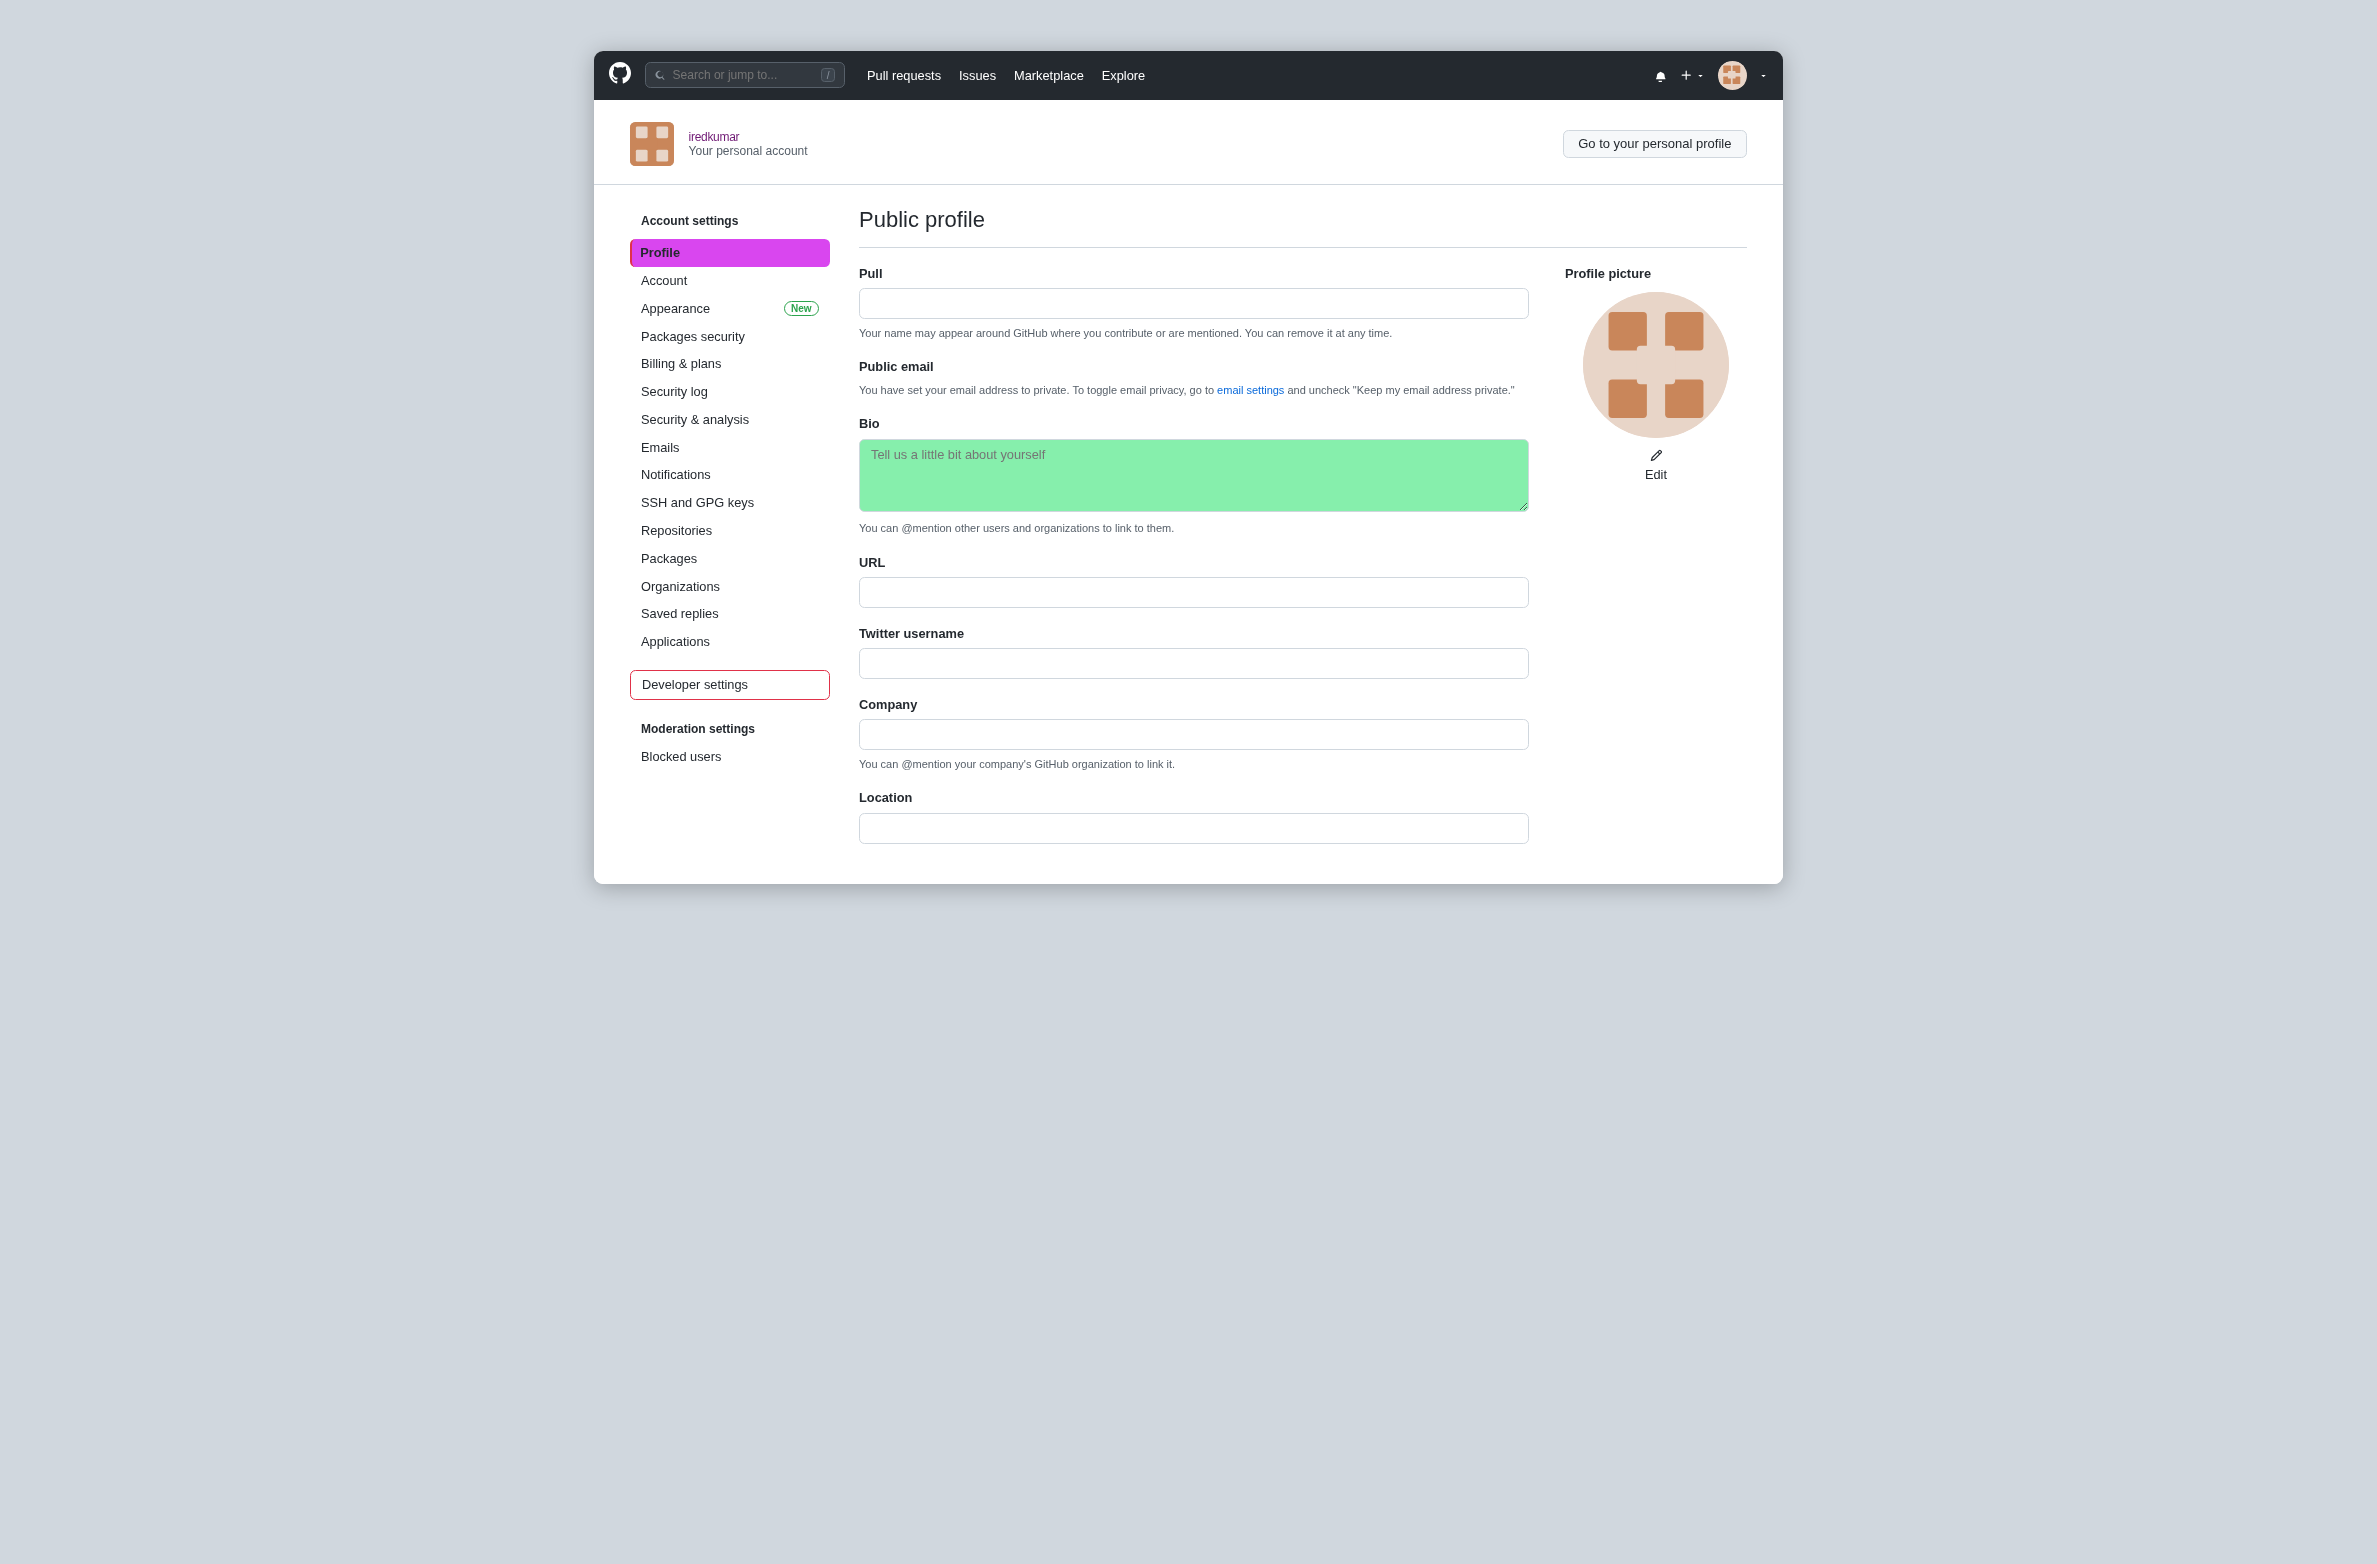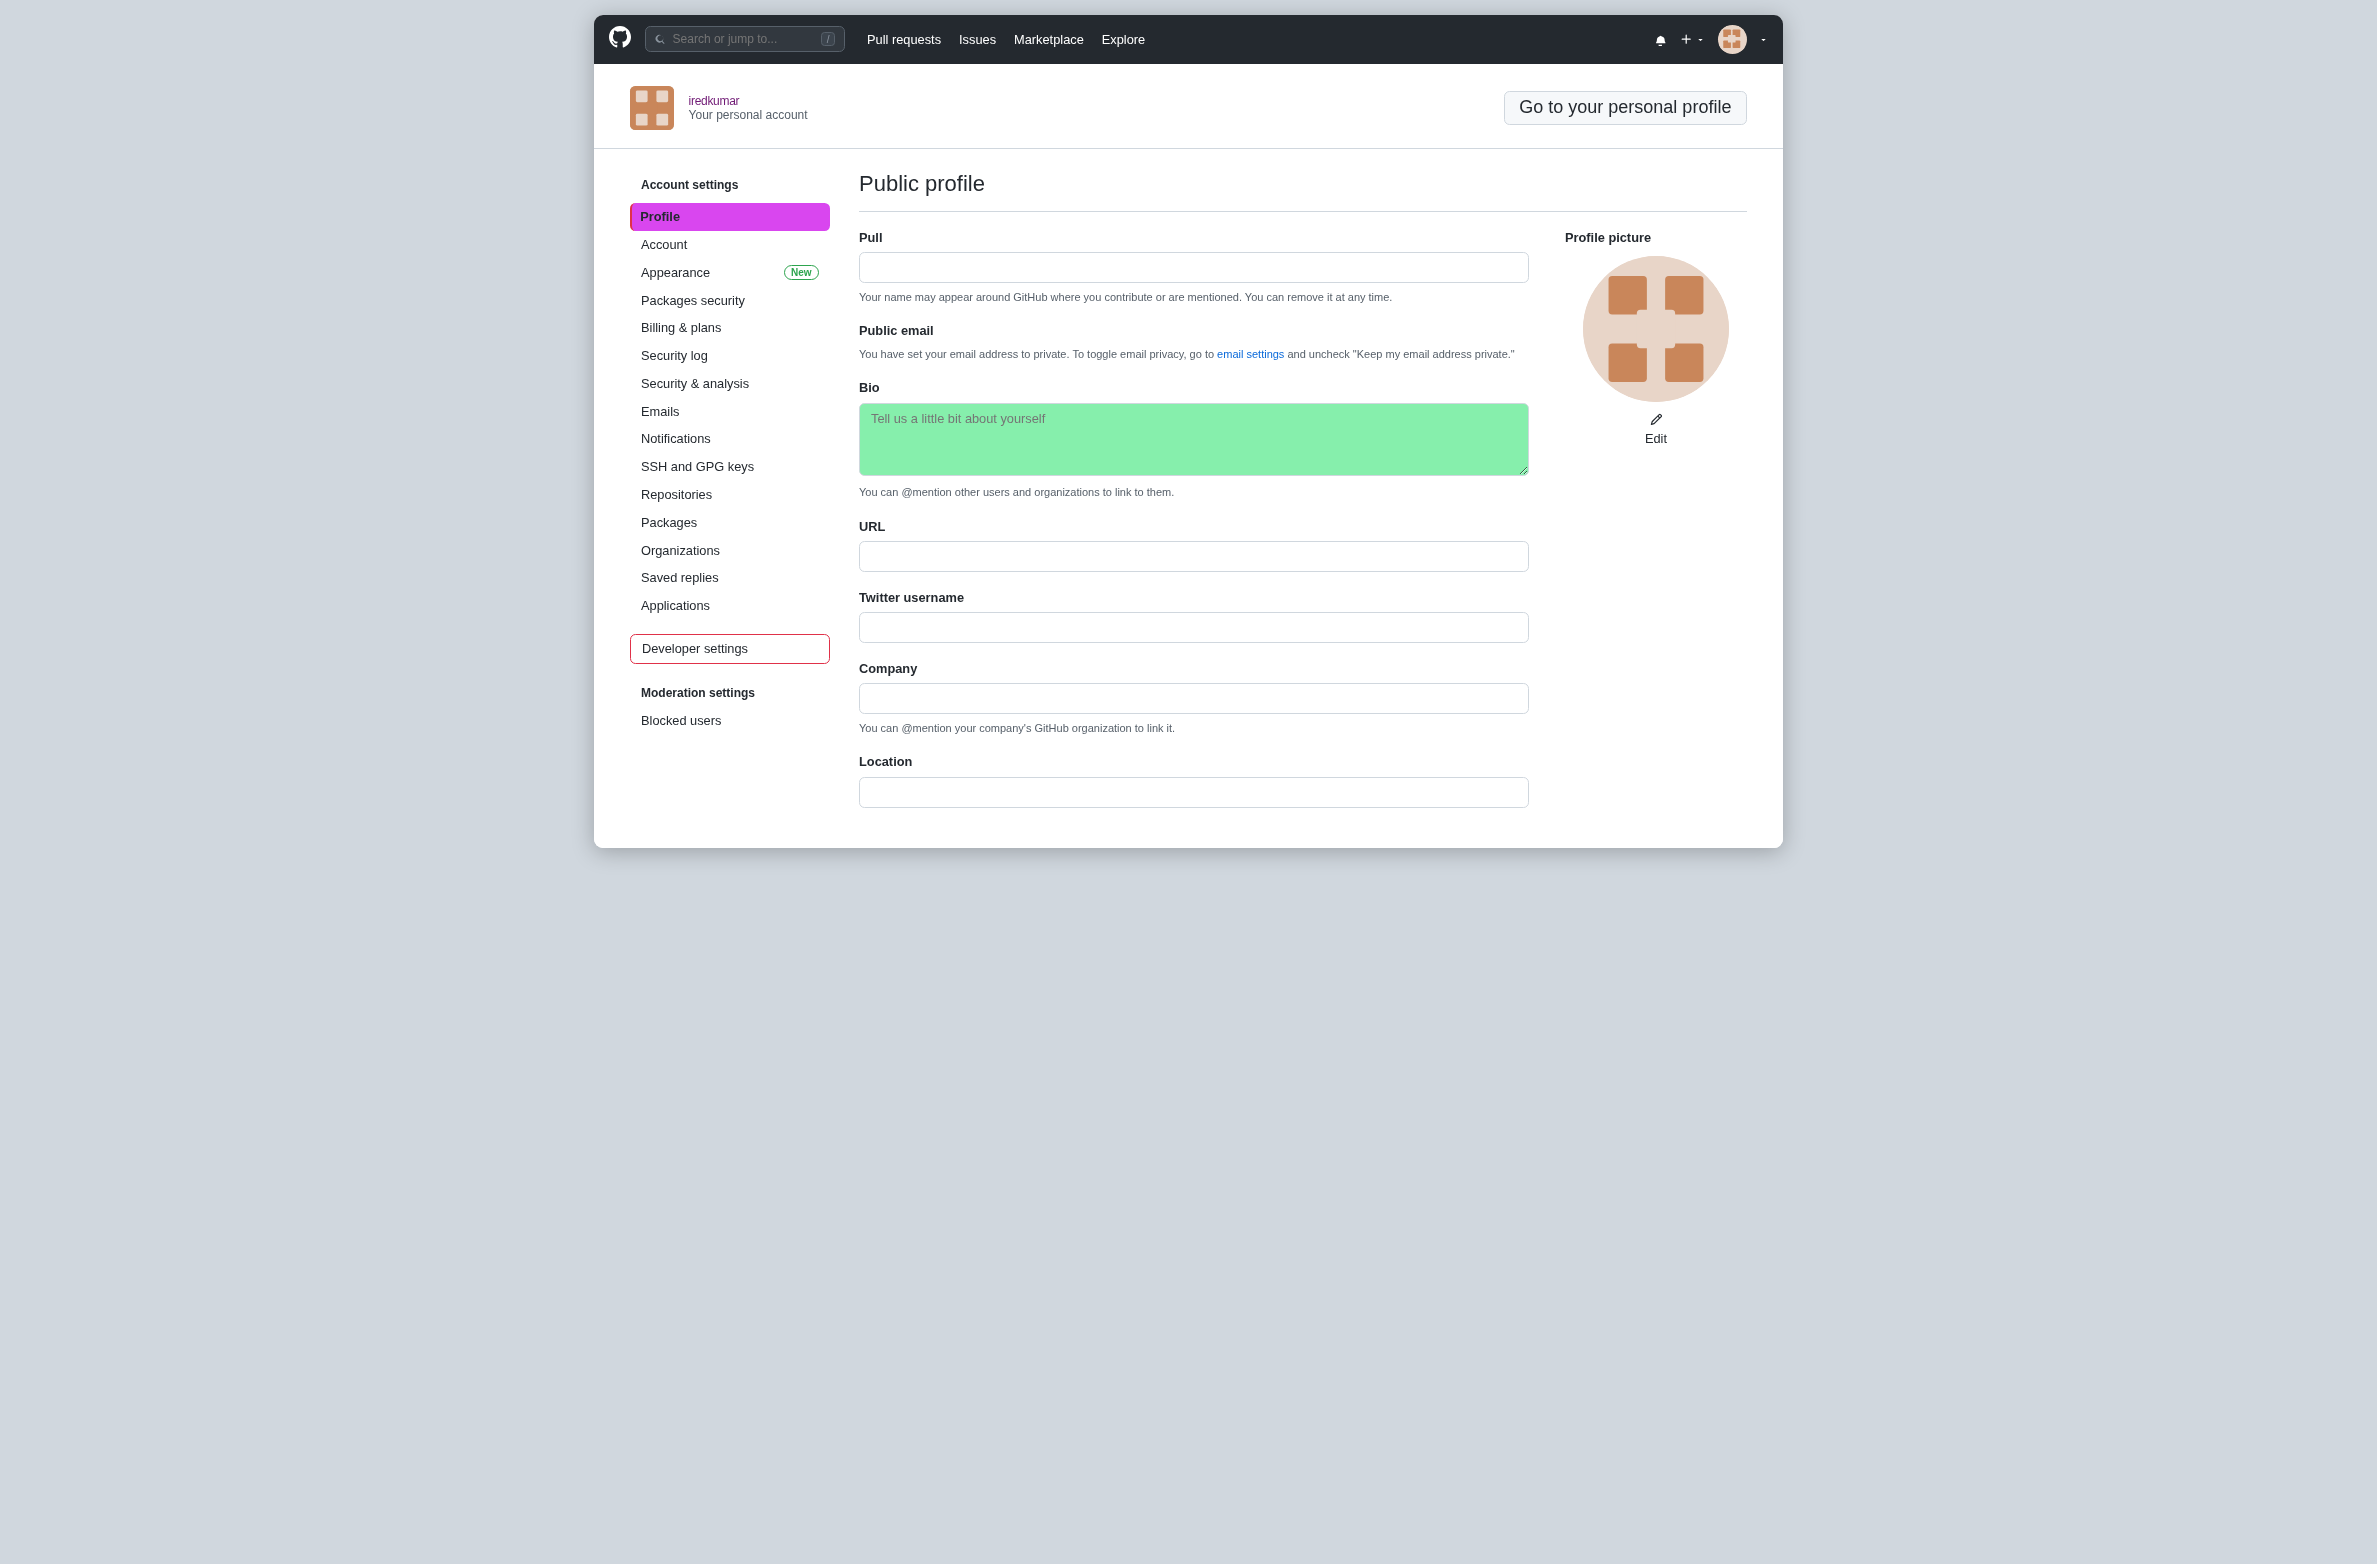--- a/index.html
+++ b/index.html
@@ -13,20 +13,21 @@
       justify-content: center;
       padding: 14.6px;
     }
     .window {
       background: #ffffff;
       border-radius: 9px;
       box-shadow: 0 3.6px 22px rgba(0,0,0,0.25);
       width: 100%;
       max-width: 1189px;
       overflow: hidden;
+      margin-top: 36px;
     }
     
     .topnav {
       background: #24292f;
       display: flex;
       align-items: center;
       padding: 0 14.6px;
       height: 49px;
       gap: 14.6px;
     }
@@ -136,21 +137,21 @@
     .user-info p {
       font-size: 12px;
       color: #57606a;
     }
     .btn-profile {
       border: 0.9px solid #d0d7de;
       background: #f6f8fa;
       color: #24292f;
       padding: 5.5px 14.6px;
       border-radius: 5.5px;
-      font-size: 18px;
+      font-size: 13px;
       cursor: pointer;
       font-weight: 500;
     }
     
     .main-layout {
       display: flex;
       padding: 22px 36px;
       gap: 29px;
       align-items: flex-start;
     }

